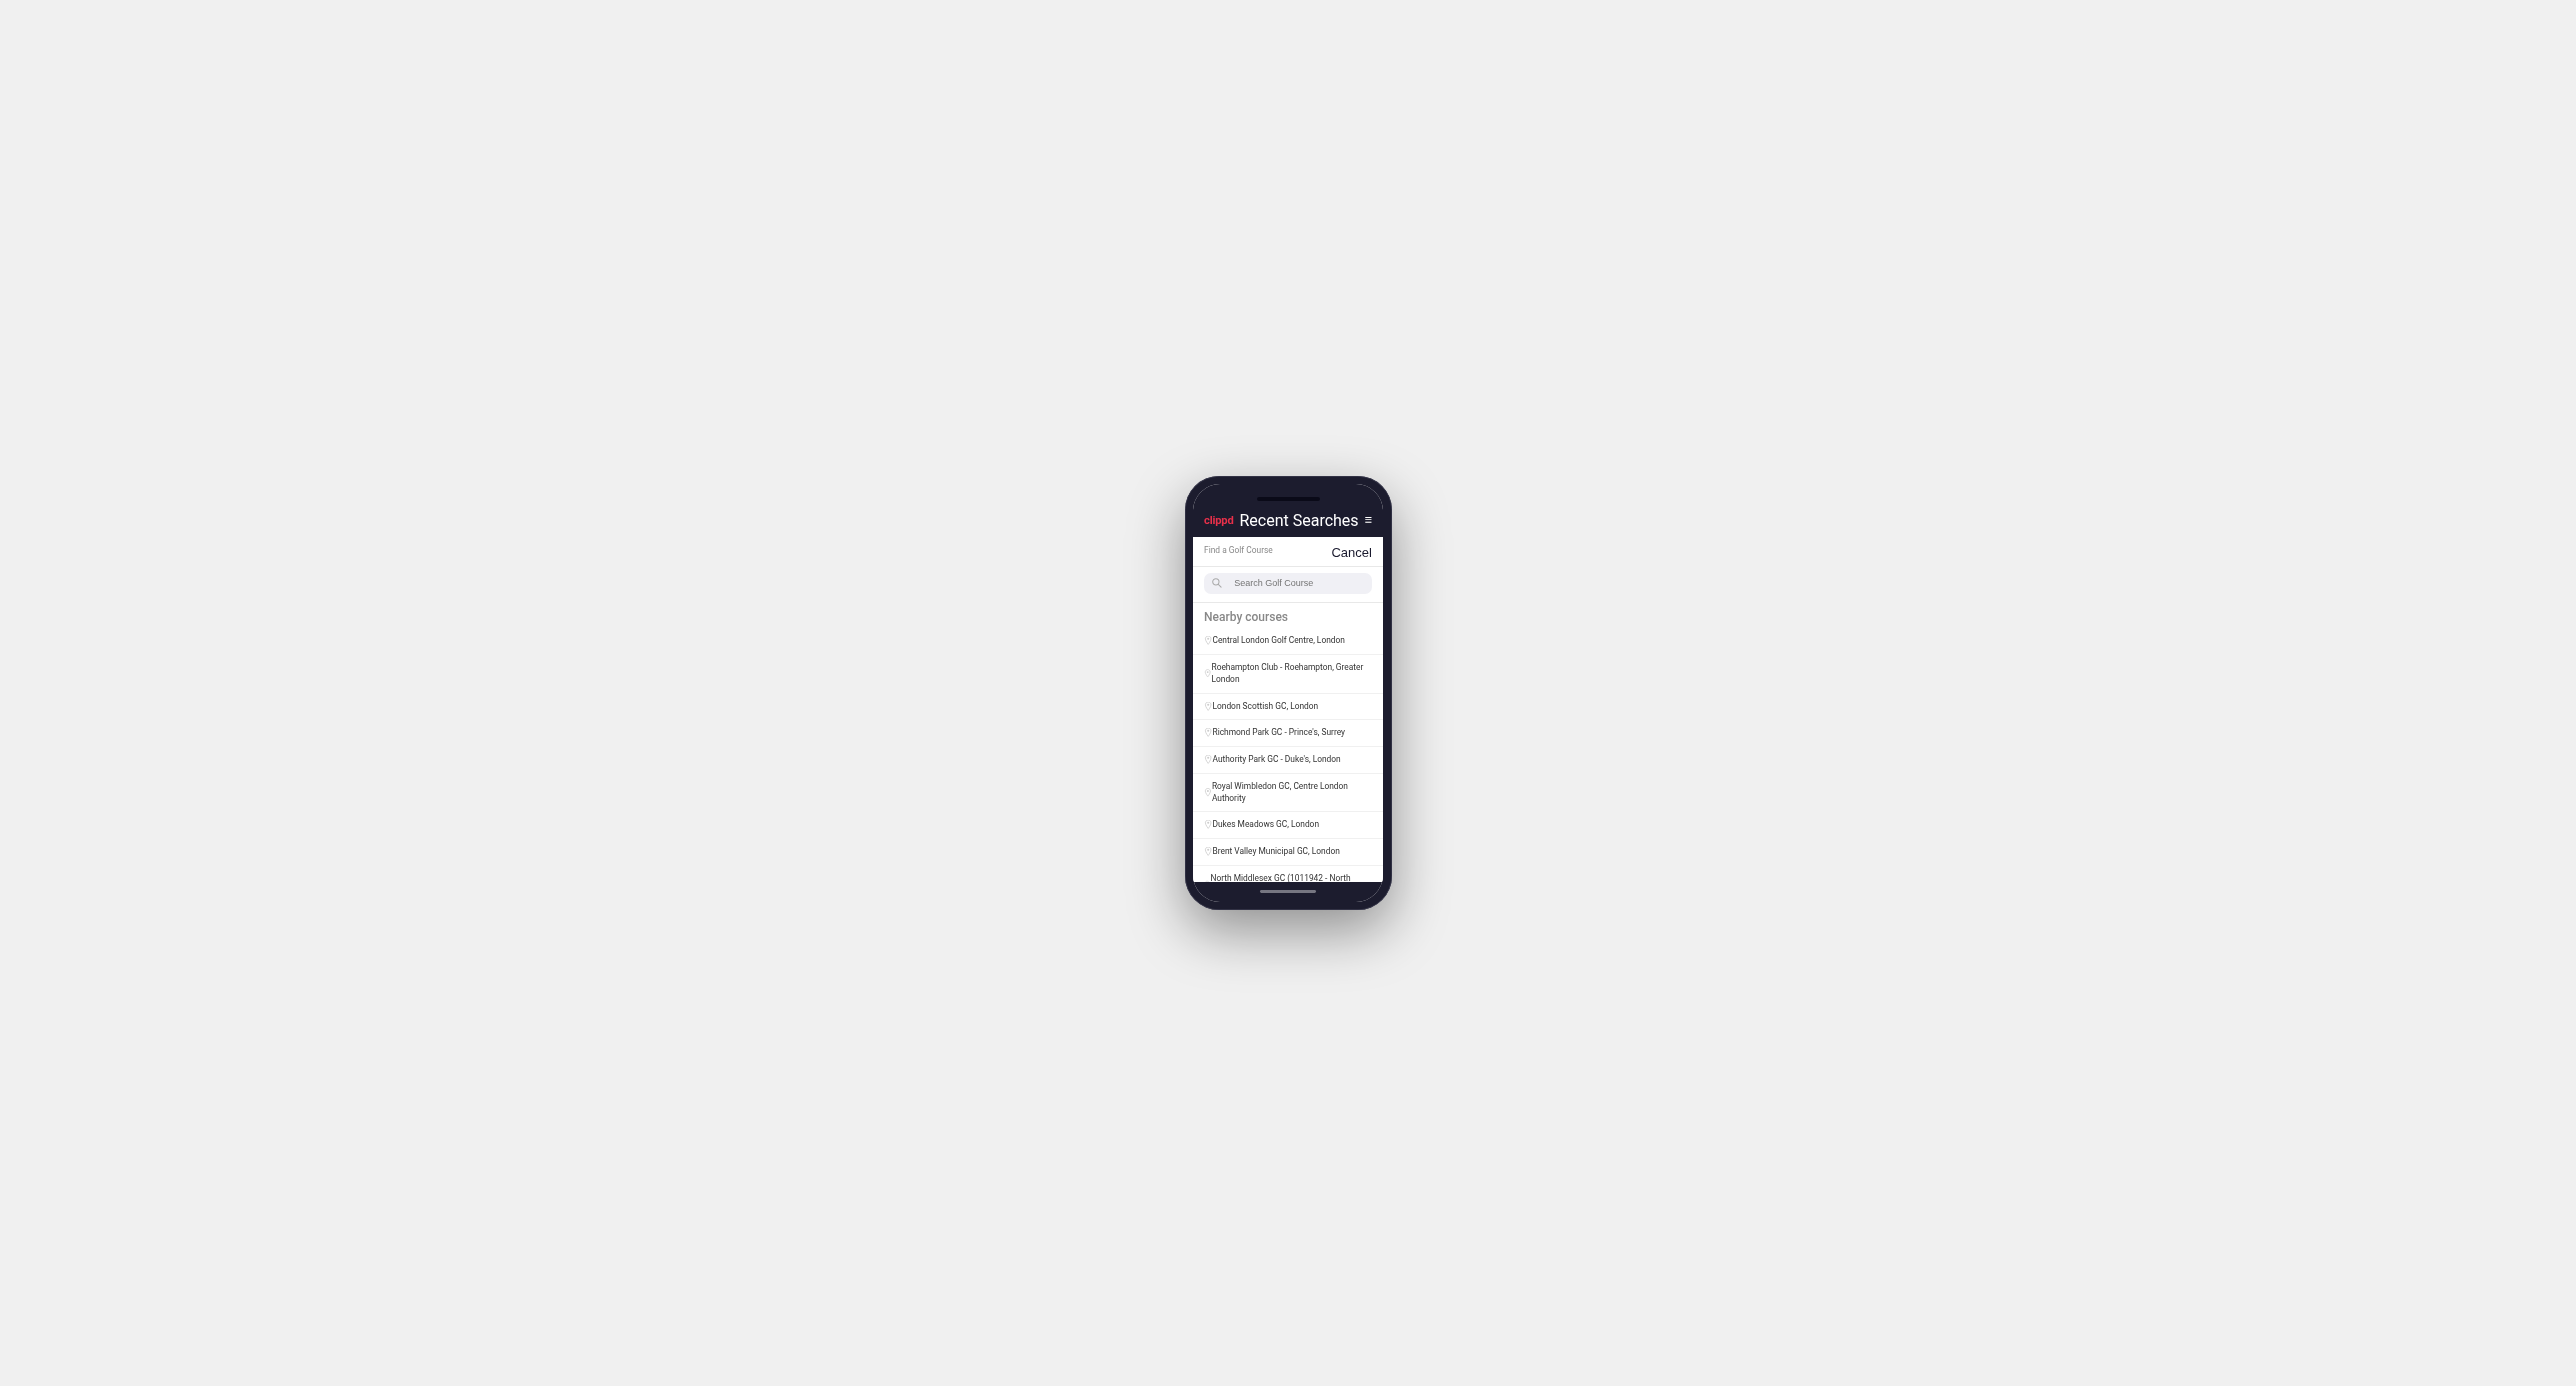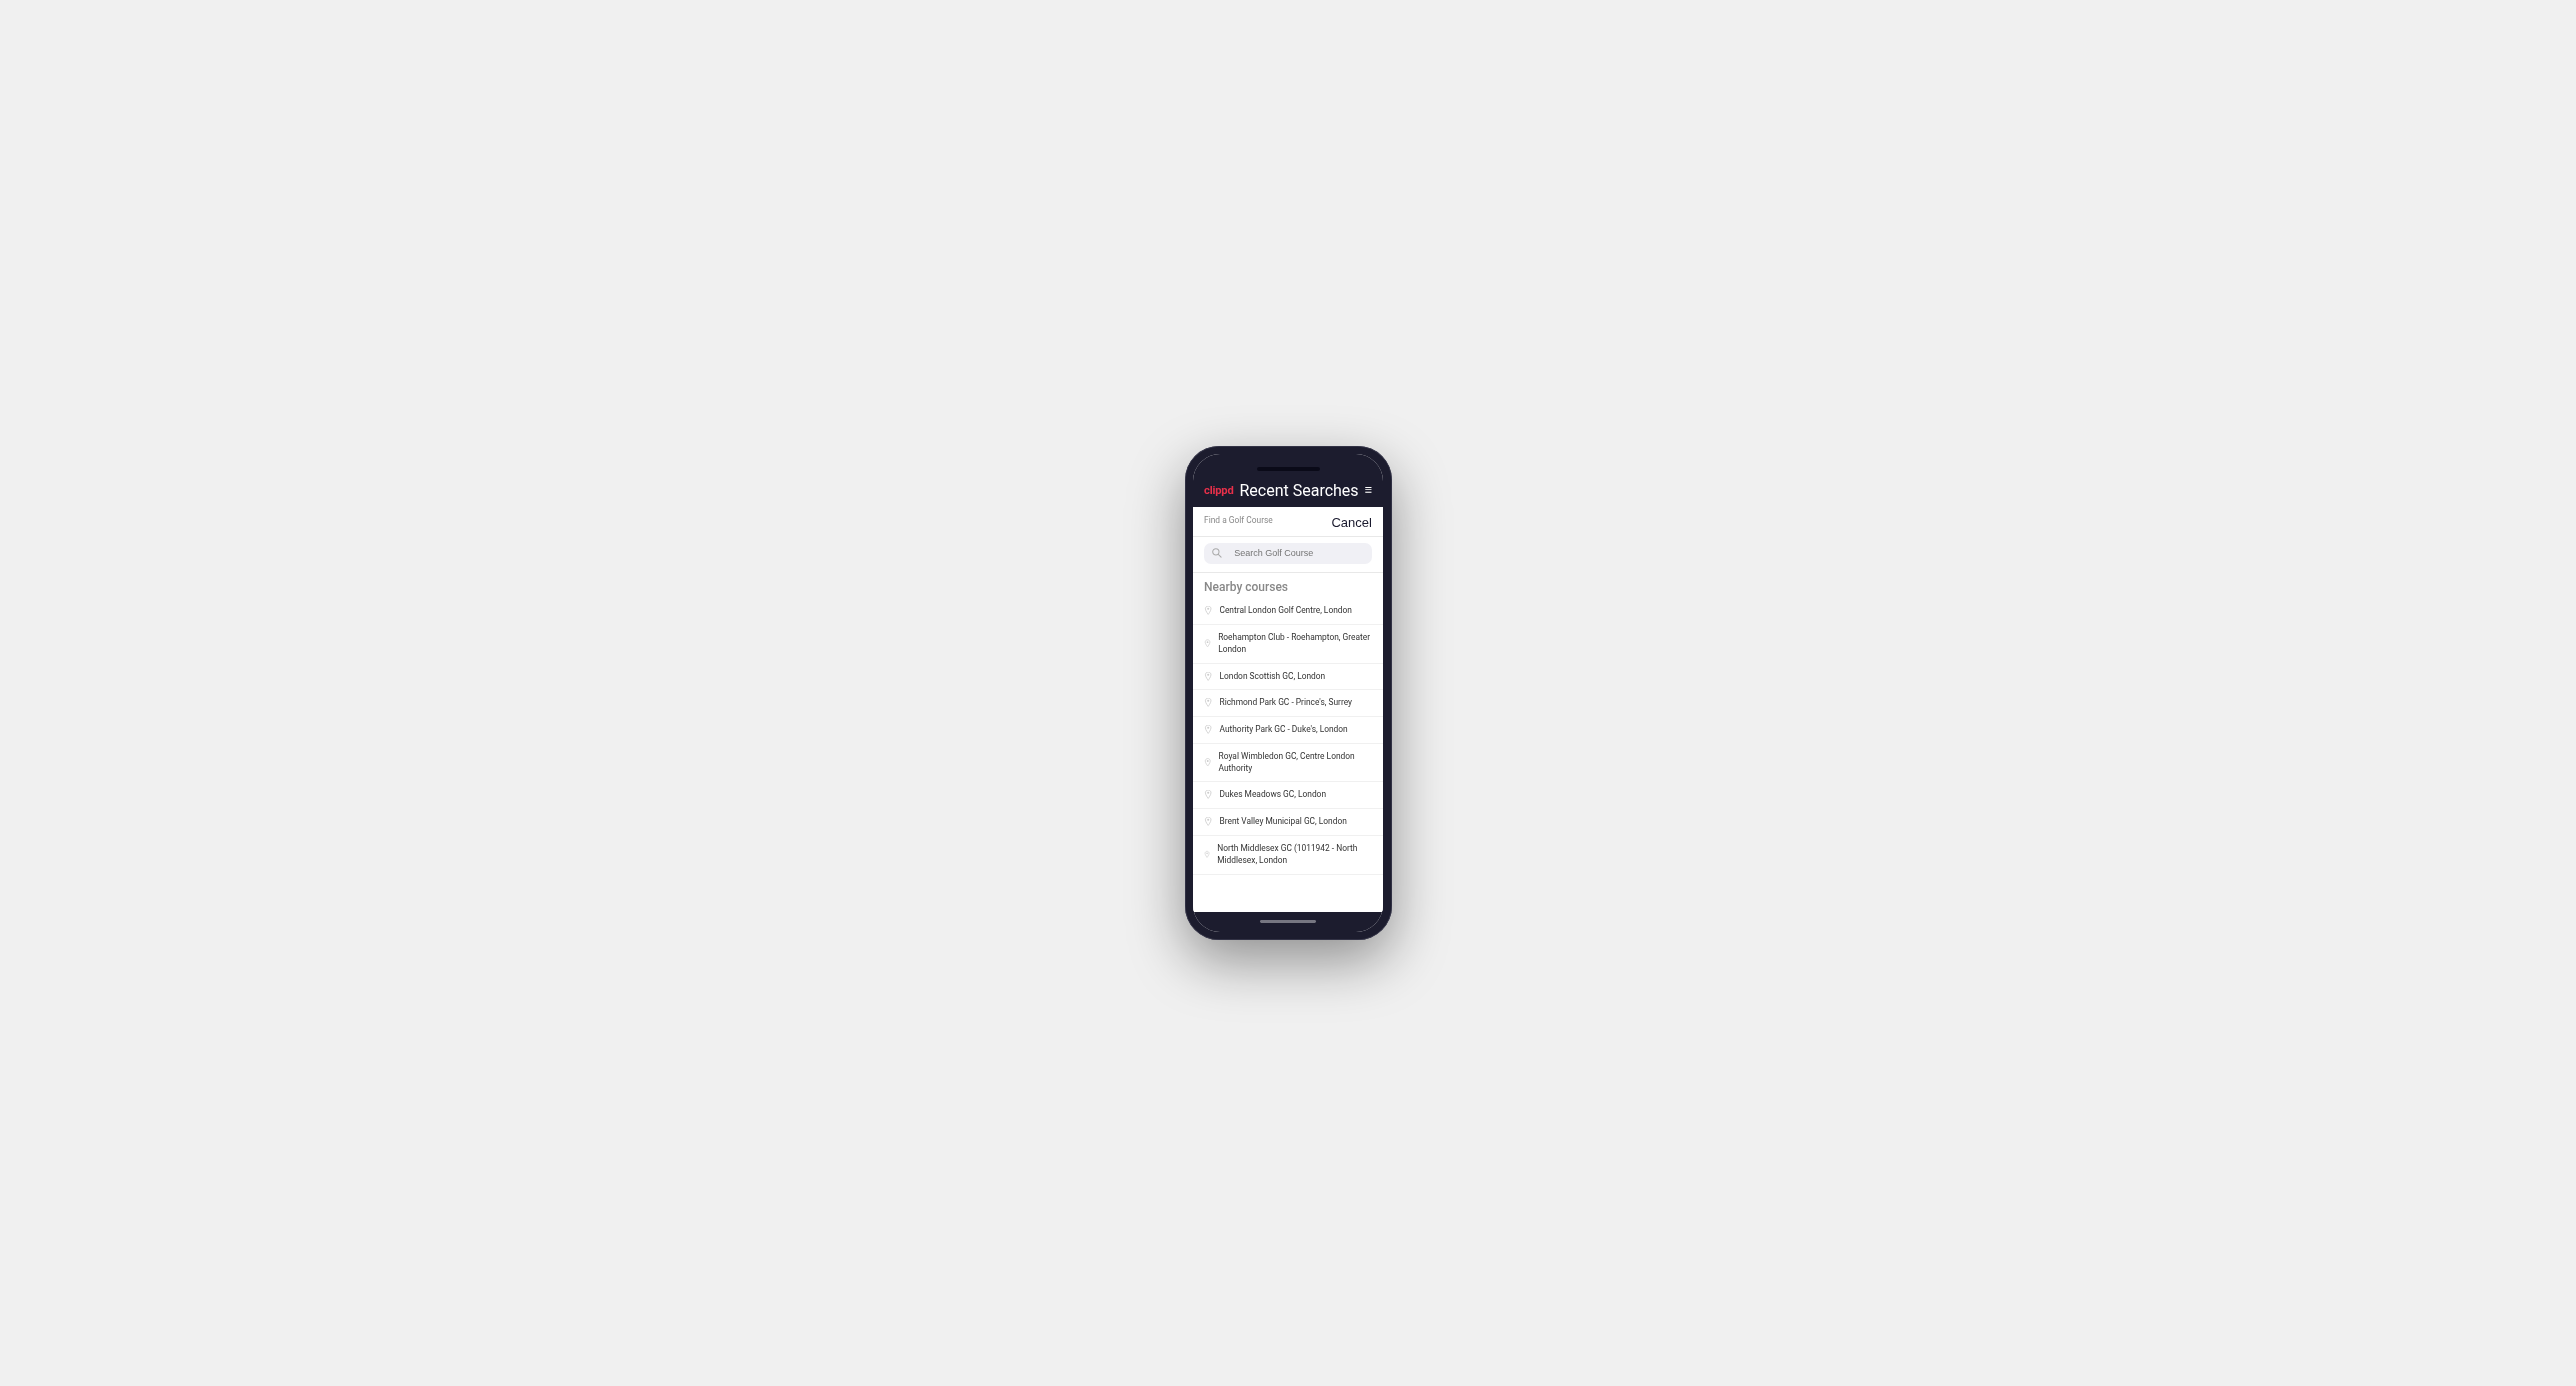--- a/index.html
+++ b/index.html
@@ -7,21 +7,21 @@
       background: #f0f0f0;
       display: flex;
       justify-content: center;
       align-items: center;
       min-height: 100vh;
       font-family: -apple-system, BlinkMacSystemFont, 'Segoe UI', Roboto, sans-serif;
     }
 
     .phone-outer {
       width: 207px;
-      height: 494px;
+      height: 434px;
       background: #1c1c2e;
       border-radius: 34px;
       padding: 8.4px;
       box-shadow: 0 21px 56px rgba(0,0,0,0.4), inset 0 0 0 0.7px #3a3a4e;
       position: relative;
       display: flex;
       flex-direction: column;
     }
 
     .phone-inner {
@@ -151,21 +151,21 @@
       font-weight: 500;
       text-transform: none;
     }
 
     .course-item {
       display: flex;
       align-items: center;
       padding: 7px 11.2px;
       border-bottom: 0.7px solid #f0f0f0;
       cursor: pointer;
-      gap: 7px;
+      gap: 0;
     }
     .course-name {
       font-size: 8.4px;
       color: #333333;
       line-height: 1.4;
     }
 
     
     .home-indicator {
       background: #1c1c2e;

